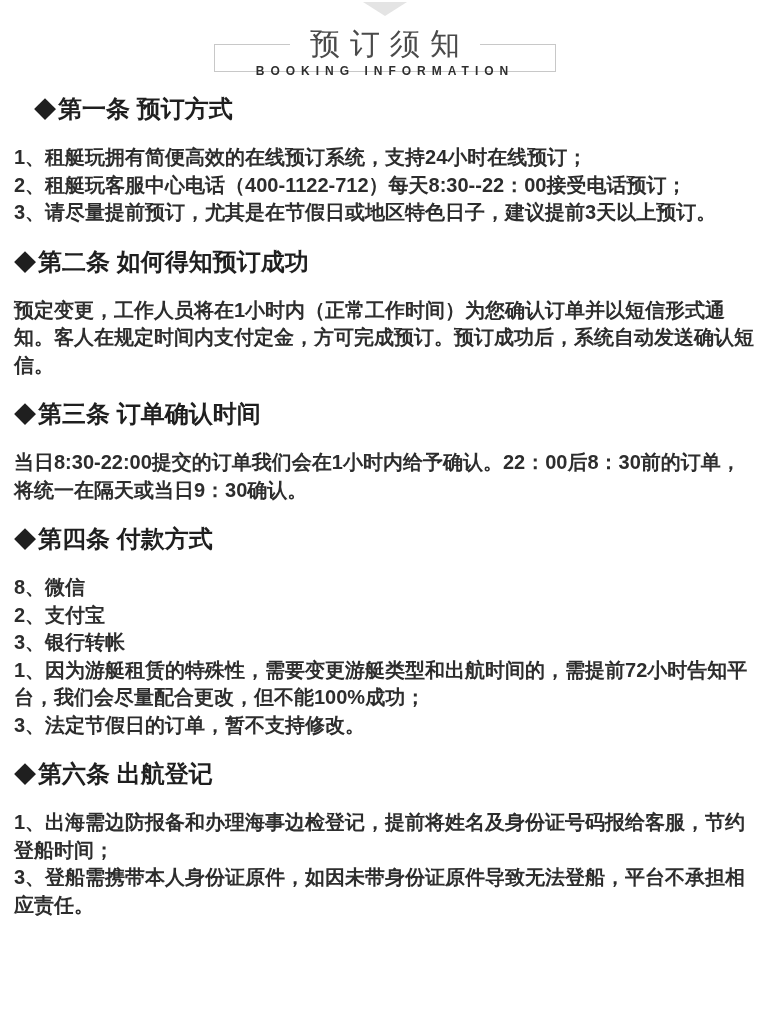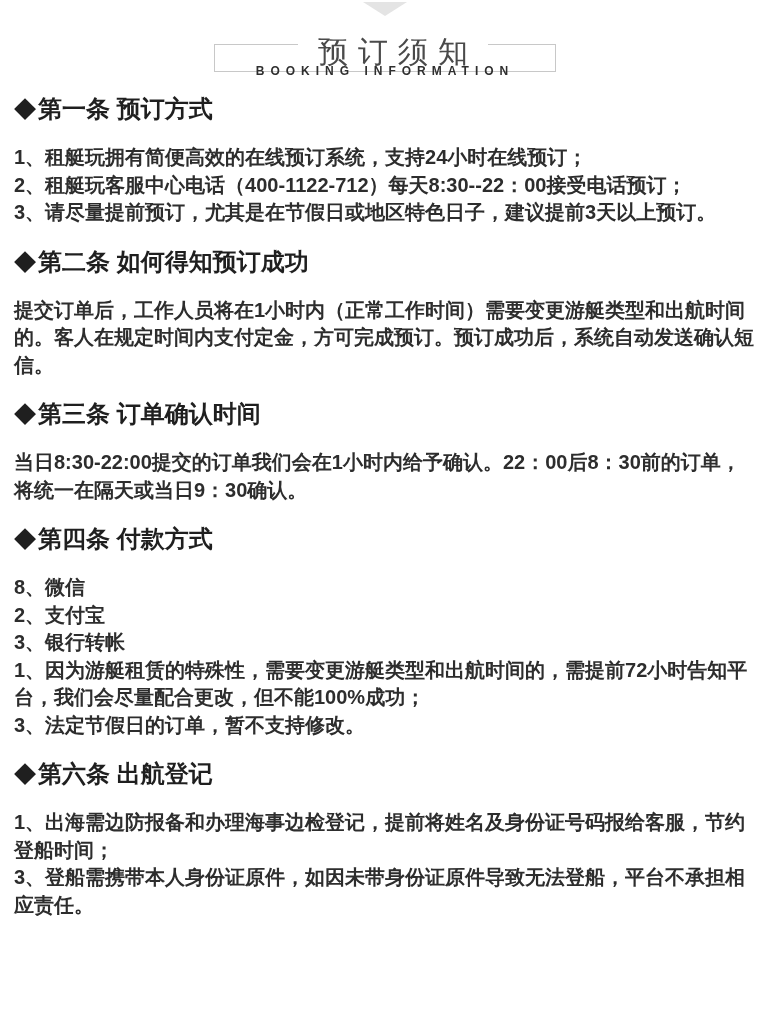--- a/index.html
+++ b/index.html
@@ -34,21 +34,21 @@
     width: 340px;
     height: 26px;
     margin: 28px auto 0;
     border: 1px solid #c8c8c8;
   }
   .title-zh {
     position: absolute;
     left: 50%;
     top: 0;
     transform: translate(-50%, -55%);
-    margin: 8px;
+    margin: 0;
     background: #ffffff;
     padding: 0 10px 0 20px;
     font-size: 30px;
     font-weight: 400;
     letter-spacing: 10px;
     color: #4a4a4a;
     white-space: nowrap;
     line-height: 1.1;
   }
   .title-en {
@@ -64,21 +64,21 @@
   }
 
   
   .sec-h {
     margin: 21px 0;
     font-size: 24px;
     line-height: 27px;
     font-weight: bold;
     color: #1f1f1f;
   }
-  .sec-h--first { margin-top: 23px; }
+  .sec-h--first { margin-top: 23px; margin-left: 20px; }
   .diamond {
     font-size: 22px;
     margin-right: 2px;
     color: #1f1f1f;
   }
   .sec-body {
     font-size: 20px;
     line-height: 27.5px;
     font-weight: bold;
     color: #2d2d2d;
@@ -103,21 +103,21 @@
     <div class="sec-body">
       <p>1、租艇玩拥有简便高效的在线预订系统，支持24小时在线预订；</p>
       <p>2、租艇玩客服中心电话（400-1122-712）每天8:30--22：00接受电话预订；</p>
       <p>3、请尽量提前预订，尤其是在节假日或地区特色日子，建议提前3天以上预订。</p>
     </div>
   </section>
 
   <section>
     <h2 class="sec-h"><span class="diamond">◆</span><span>第二条 如何得知预订成功</span></h2>
     <div class="sec-body">
-      <p>提交订单后，工作人员将在1小时内（正常工作时间）需要变更游艇类型和出航时间的。客人在规定时间内支付定金，方可完成预订。预订成功后，系统自动发送确认短信。</p>
+      <p>预定变更，工作人员将在1小时内（正常工作时间）为您确认订单并以短信形式通知。客人在规定时间内支付定金，方可完成预订。预订成功后，系统自动发送确认短信。</p>
     </div>
   </section>
 
   <section>
     <h2 class="sec-h"><span class="diamond">◆</span><span>第三条 订单确认时间</span></h2>
     <div class="sec-body">
       <p>当日8:30-22:00提交的订单我们会在1小时内给予确认。22：00后8：30前的订单，将统一在隔天或当日9：30确认。</p>
     </div>
   </section>
 

